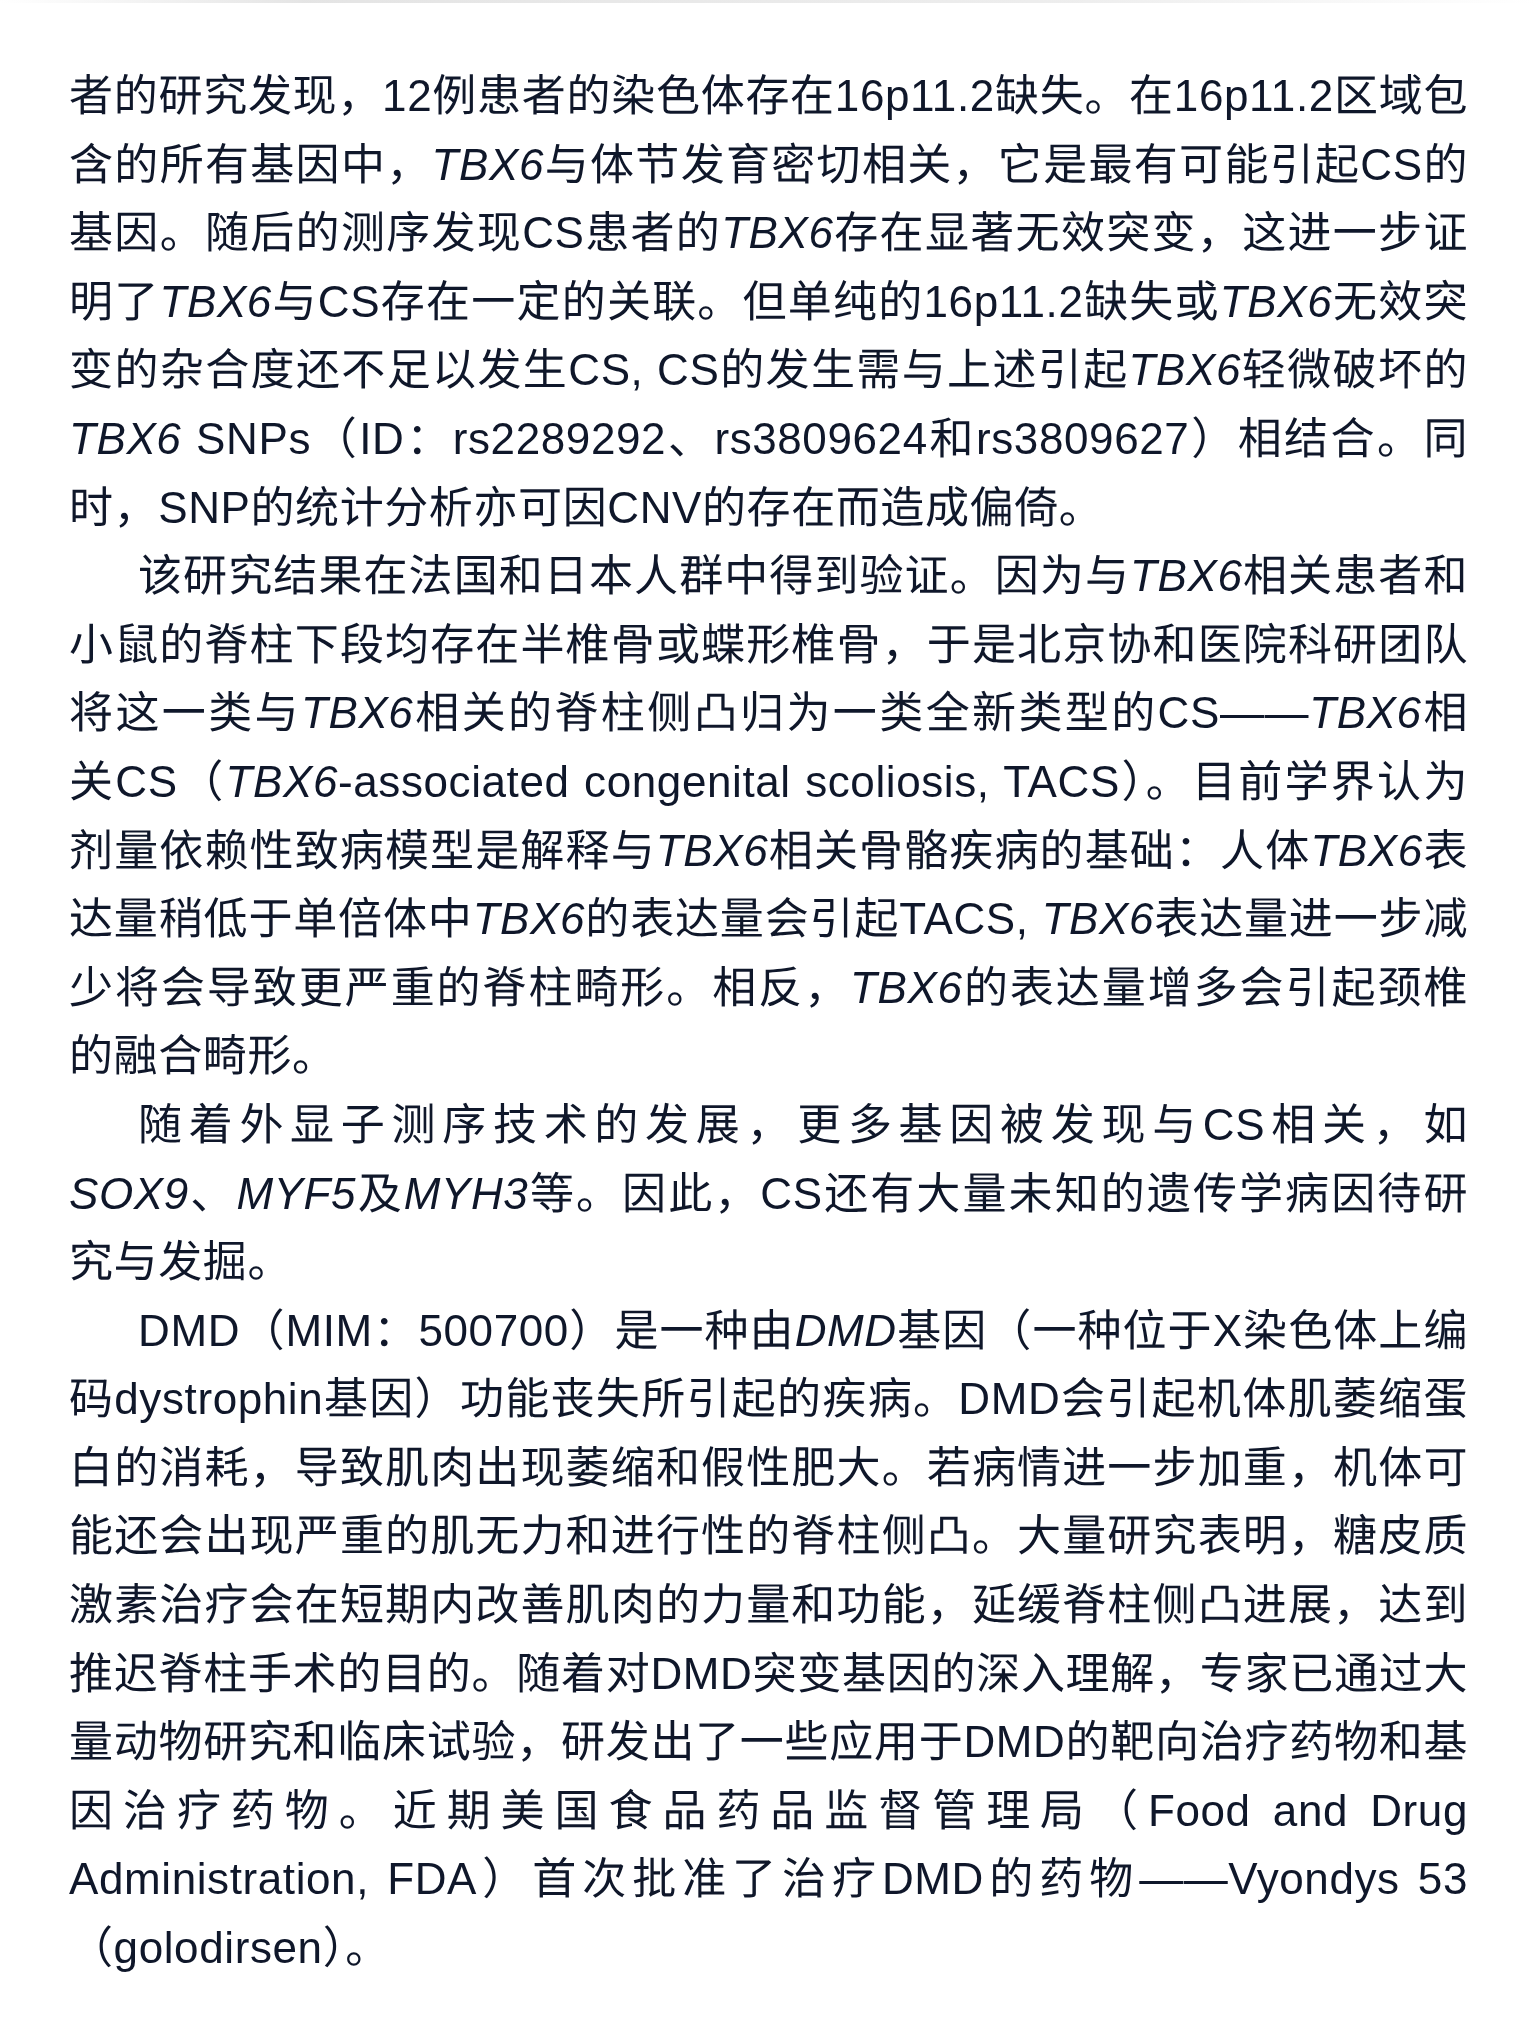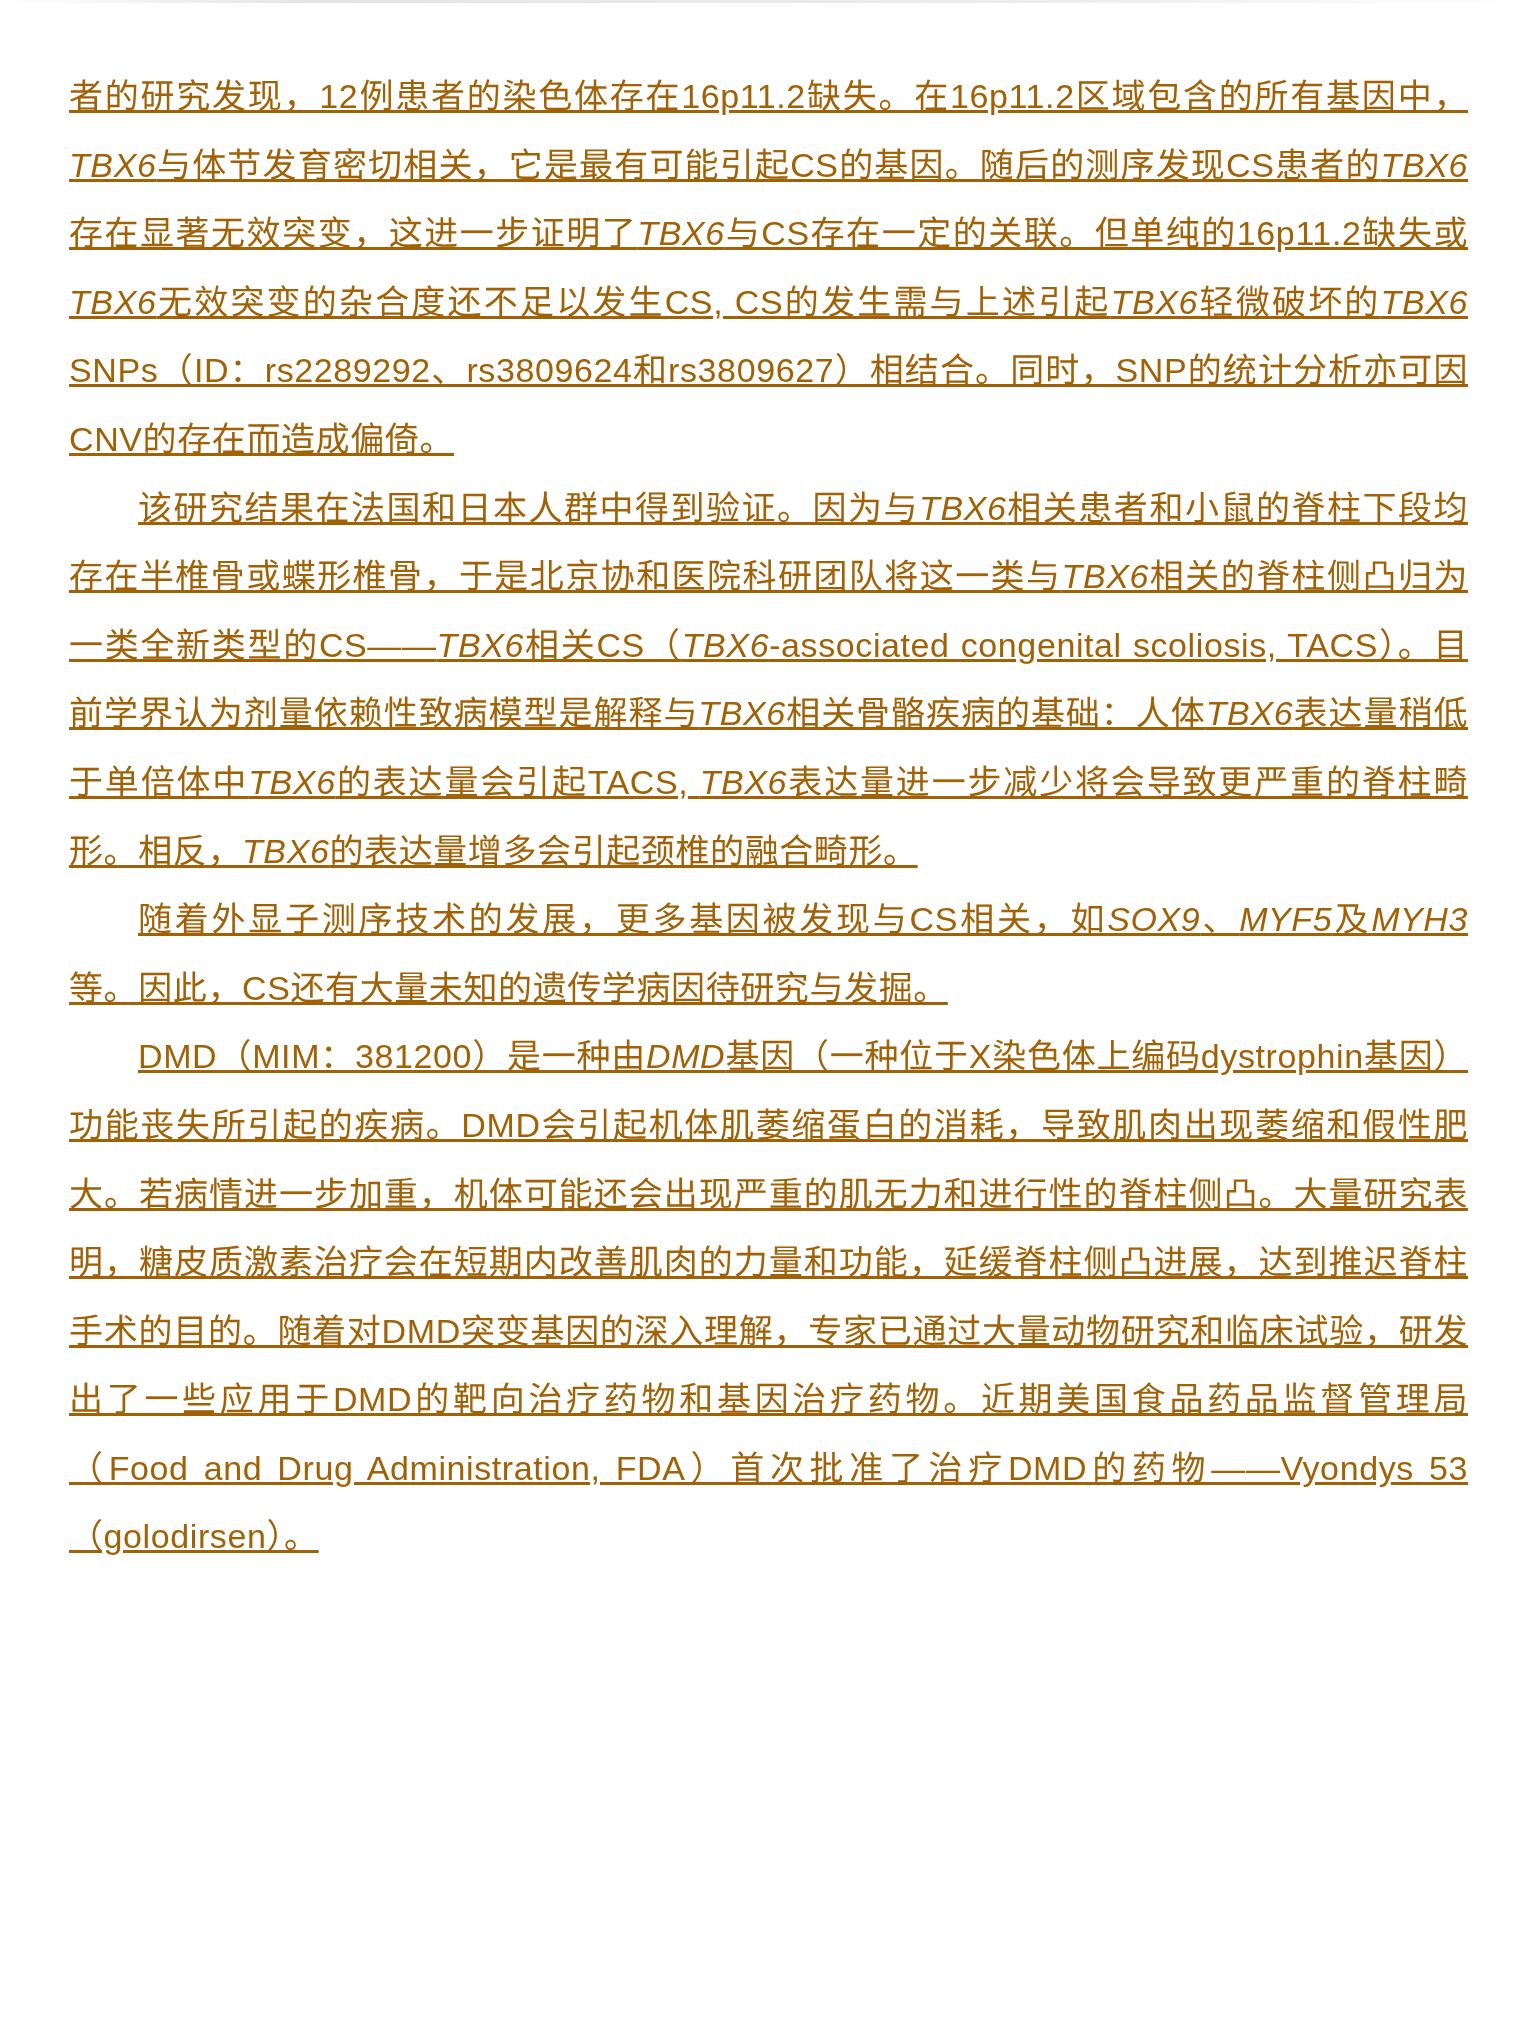--- a/index.html
+++ b/index.html
@@ -23,39 +23,38 @@
     opacity: .7;
   }
   .page-body {
     position: absolute;
     top: 62px;
     left: 69px;
     width: 1399px;
   }
   .para {
     margin: 0;
-    font-size: 34px;
+    font-size: 44px;
     line-height: 68.6px;
     letter-spacing: 0.6px;
-    color: #a16207;
+    color: #0f172a;
     text-align: justify;
     text-justify: inter-ideograph;
     font-weight: 400;
-    text-decoration: underline;
   }
   .para.indent {
     text-indent: 69px;
   }
   .para i {
     font-style: italic;
   }
 </style>
 </head>
 <body>
 
 <div class="scan-edge-top"></div>
 
 <div class="page-body">
     <p class="para"><span>者的研究发现，12例患者的染色体存在16p11.2缺失。在16p11.2区域包含的所有基因中，</span><i>TBX6</i><span>与体节发育密切相关，它是最有可能引起CS的基因。随后的测序发现CS患者的</span><i>TBX6</i><span>存在显著无效突变，这进一步证明了</span><i>TBX6</i><span>与CS存在一定的关联。但单纯的16p11.2缺失或</span><i>TBX6</i><span>无效突变的杂合度还不足以发生CS, CS的发生需与上述引起</span><i>TBX6</i><span>轻微破坏的</span><i>TBX6</i><span> SNPs（ID：rs2289292、rs3809624和rs3809627）相结合。同时，SNP的统计分析亦可因CNV的存在而造成偏倚。</span></p>
     <p class="para indent"><span>该研究结果在法国和日本人群中得到验证。因为与</span><i>TBX6</i><span>相关患者和小鼠的脊柱下段均存在半椎骨或蝶形椎骨，于是北京协和医院科研团队将这一类与</span><i>TBX6</i><span>相关的脊柱侧凸归为一类全新类型的CS——</span><i>TBX6</i><span>相关CS（</span><i>TBX6</i><span>-associated congenital scoliosis, TACS）。目前学界认为剂量依赖性致病模型是解释与</span><i>TBX6</i><span>相关骨骼疾病的基础：人体</span><i>TBX6</i><span>表达量稍低于单倍体中</span><i>TBX6</i><span>的表达量会引起TACS, </span><i>TBX6</i><span>表达量进一步减少将会导致更严重的脊柱畸形。相反，</span><i>TBX6</i><span>的表达量增多会引起颈椎的融合畸形。</span></p>
     <p class="para indent"><span>随着外显子测序技术的发展，更多基因被发现与CS相关，如</span><i>SOX9</i><span>、</span><i>MYF5</i><span>及</span><i>MYH3</i><span>等。因此，CS还有大量未知的遗传学病因待研究与发掘。</span></p>
-    <p class="para indent"><span>DMD（MIM：381200）是一种由</span><i>DMD</i><span>基因（一种位于X染色体上编码dystrophin基因）功能丧失所引起的疾病。DMD会引起机体肌萎缩蛋白的消耗，导致肌肉出现萎缩和假性肥大。若病情进一步加重，机体可能还会出现严重的肌无力和进行性的脊柱侧凸。大量研究表明，糖皮质激素治疗会在短期内改善肌肉的力量和功能，延缓脊柱侧凸进展，达到推迟脊柱手术的目的。随着对DMD突变基因的深入理解，专家已通过大量动物研究和临床试验，研发出了一些应用于DMD的靶向治疗药物和基因治疗药物。近期美国食品药品监督管理局（Food and Drug Administration, FDA）首次批准了治疗DMD的药物——Vyondys 53（golodirsen）。</span></p>
+    <p class="para indent"><span>DMD（MIM：500700）是一种由</span><i>DMD</i><span>基因（一种位于X染色体上编码dystrophin基因）功能丧失所引起的疾病。DMD会引起机体肌萎缩蛋白的消耗，导致肌肉出现萎缩和假性肥大。若病情进一步加重，机体可能还会出现严重的肌无力和进行性的脊柱侧凸。大量研究表明，糖皮质激素治疗会在短期内改善肌肉的力量和功能，延缓脊柱侧凸进展，达到推迟脊柱手术的目的。随着对DMD突变基因的深入理解，专家已通过大量动物研究和临床试验，研发出了一些应用于DMD的靶向治疗药物和基因治疗药物。近期美国食品药品监督管理局（Food and Drug Administration, FDA）首次批准了治疗DMD的药物——Vyondys 53（golodirsen）。</span></p>
   </div>
 
 </body></html>

